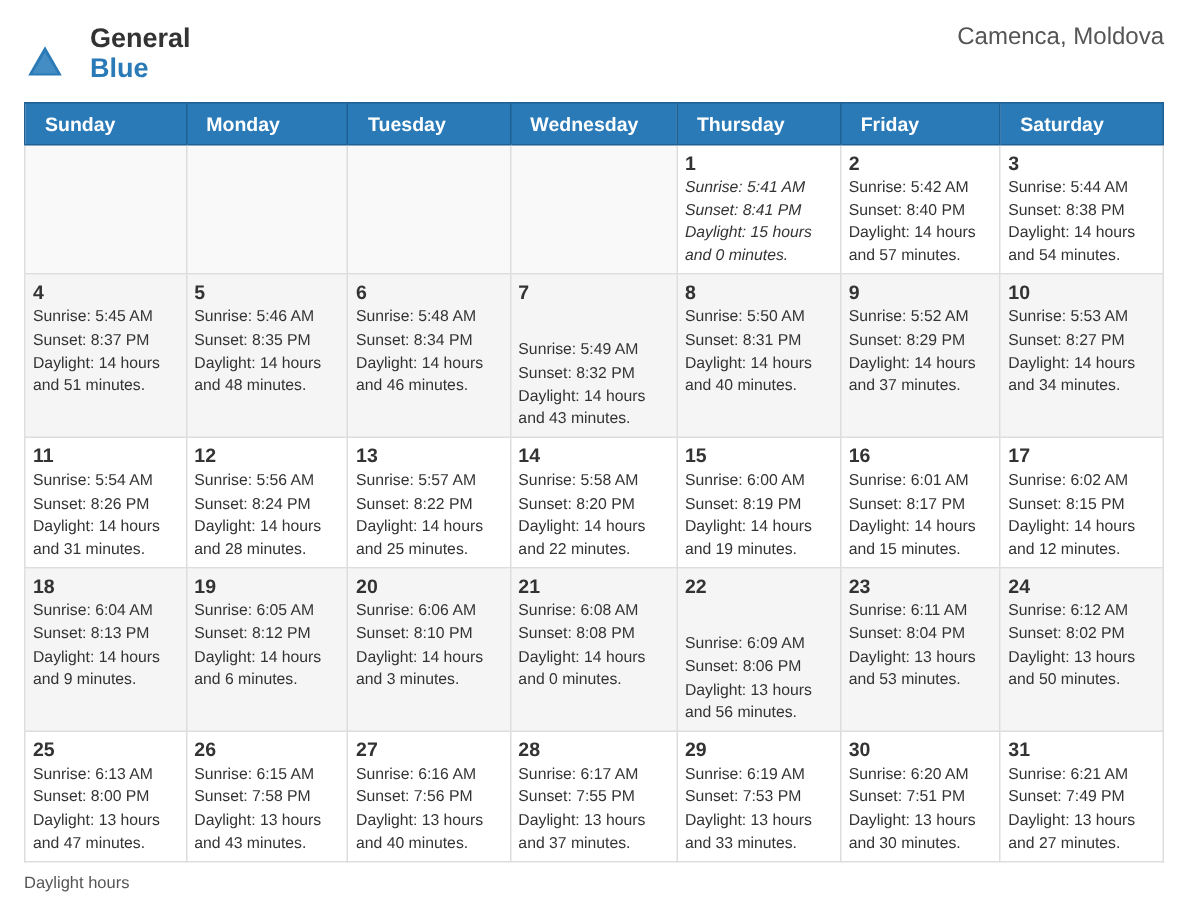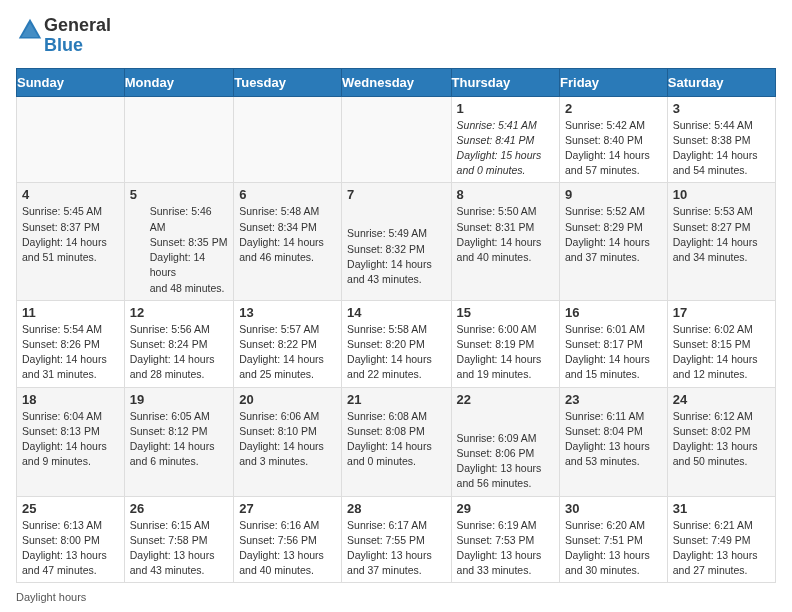--- a/index.html
+++ b/index.html
@@ -11,22 +11,22 @@
       padding: 16px;
     }
     .header-area {
       display: flex;
       justify-content: space-between;
       align-items: flex-start;
       margin-bottom: 12px;
     }
     .logo {
       display: flex;
-      align-items: flex-start;
-      gap: 0;
+      align-items: flex-end;
+      gap: 16px;
     }
     .logo-text {
       display: flex;
       flex-direction: column;
       line-height: 1.1;
     }
     .logo-general {
       font-size: 18px;
       font-weight: bold;
       color: #333;
@@ -53,21 +53,21 @@
       color: #555;
     }
     .calendar-table {
       width: 100%;
       border-collapse: collapse;
       border: 1px solid #ccc;
     }
     .calendar-table th {
       background-color: #2a7ab8;
       color: #fff;
-      padding: 6px 0;
+      padding: 6px 13px;
       font-size: 13px;
       text-align: left;
       border: 1px solid #1e5f94;
     }
     .calendar-table td {
       vertical-align: top;
       padding: 4px 5px;
       border: 1px solid #ddd;
       font-size: 10.5px;
       color: #333;
@@ -105,20 +105,21 @@
     <svg class="logo-icon" viewBox="0 0 40 40" xmlns="http://www.w3.org/2000/svg">
       <polygon points="20,4 36,32 4,32" fill="#2a7ab8"></polygon>
       <polygon points="20,10 32,30 8,30" fill="#5da0d0" opacity="0.5"></polygon>
     </svg>
     <div class="logo-text">
       <span class="logo-general">General</span>
       <span class="logo-blue">Blue</span>
     </div>
   </div>
   <div class="title-area">
+    <div class="location">Camenca, Moldova</div>
   </div>
 </div>
 
 <table class="calendar-table">
   <thead>
     <tr>
     <th>Sunday</th>
         <th>Monday</th>
         <th>Tuesday</th>
         <th>Wednesday</th>
@@ -158,21 +159,21 @@
       <tr>
         <td>
           <span class="day-num">4</span>
           <div class="day-info" style="white-space: pre-wrap;">Sunrise: 5:45 AM
 Sunset: 8:37 PM
 Daylight: 14 hours
 and 51 minutes.</div>
         </td>
         <td>
           <span class="day-num">5</span>
-          <div class="day-info" style="white-space: pre-wrap; margin-left: 20px;">Sunrise: 5:46 AM
+          <div class="day-info" style="white-space: pre-wrap;">Sunrise: 5:46 AM
 Sunset: 8:35 PM
 Daylight: 14 hours
 and 48 minutes.</div>
         </td>
         <td>
           <span class="day-num">6</span>
           <div class="day-info" style="white-space: pre-wrap;">Sunrise: 5:48 AM
 Sunset: 8:34 PM
 Daylight: 14 hours
 and 46 minutes.</div>

